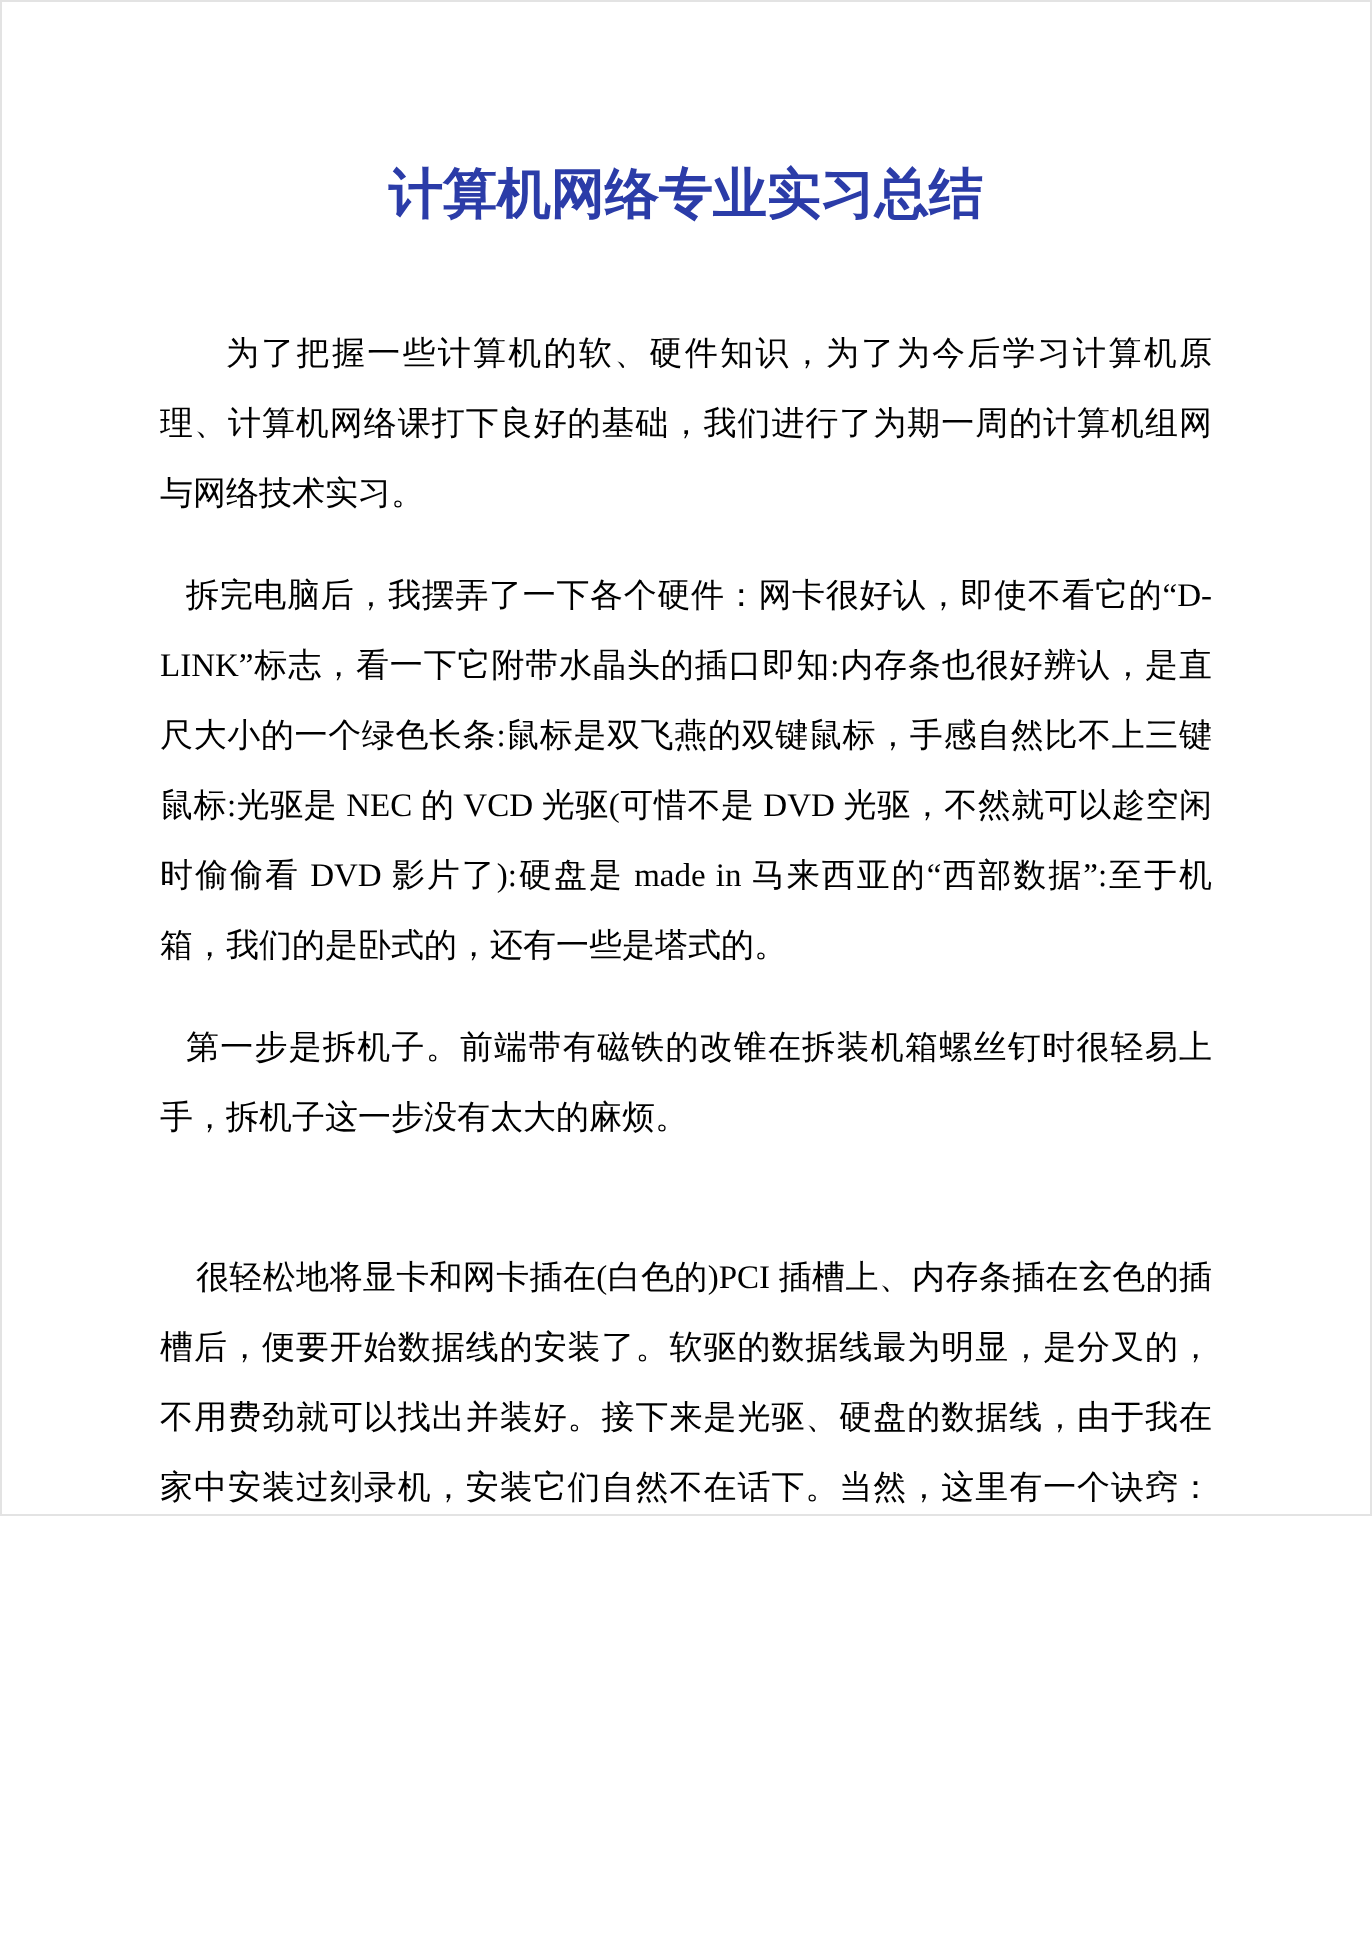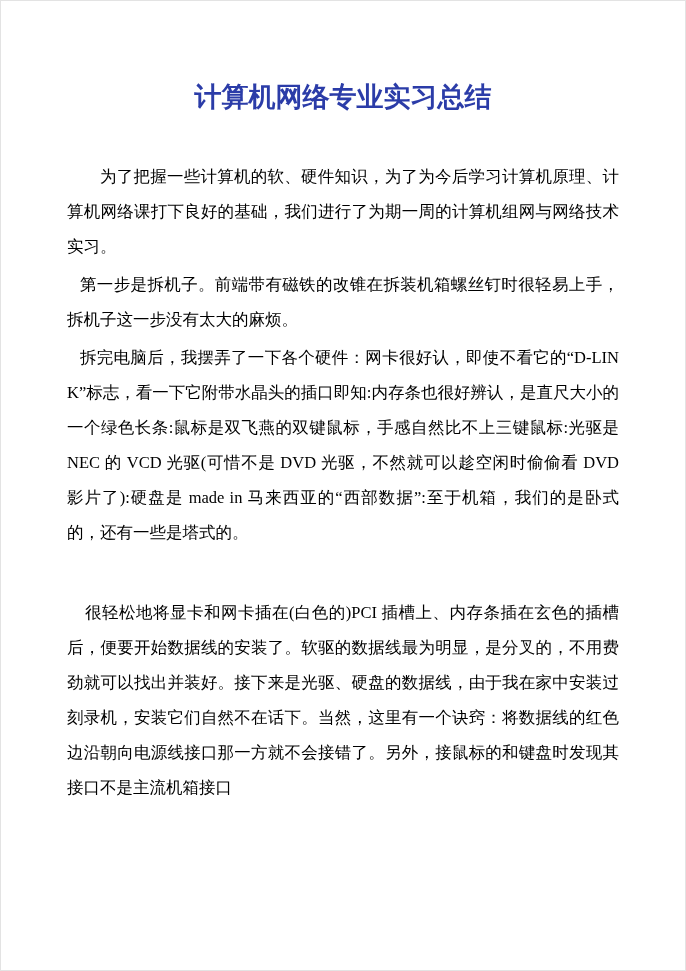--- a/index.html
+++ b/index.html
@@ -4,54 +4,54 @@
 <style>
   html, body {
     margin: 0;
     padding: 0;
     background: #ffffff;
   }
   .page {
     position: relative;
     box-sizing: border-box;
     width: 686px;
-    height: 971px;
+    height: 758px;
     margin: 0;
     background: #ffffff;
     border: 1px solid #e3e3e3;
     padding: 0 63px;
     overflow: hidden;
     font-family: "Liberation Serif", "DejaVu Serif", serif;
     color: #000000;
   }
   .doc-title {
     margin: 80px 0 46px 0;
     text-align: center;
     font-size: 27px;
     line-height: 32px;
     font-weight: bold;
     font-family: "Liberation Serif", "DejaVu Serif", serif;
   }
   .doc-body p {
-    margin: 3px;
+    margin: 16px;
     font-size: 16.5px;
     line-height: 35px;
     text-align: justify;
     word-break: break-all;
   }
   .doc-body p.indent-2 { text-indent: 33px; }
   .doc-body p.indent-1 { text-indent: 13px; }
   .doc-body p.indent-15 { text-indent: 18px; }
   .doc-body p.gap-before { margin-top: 45px; }
 </style>
 </head>
 <body>
 
 <div class="page">
   <h1 class="doc-title" style="color: rgb(43, 60, 168);">计算机网络专业实习总结</h1>
 
   <div class="doc-body">
     <p class="indent-2">为了把握一些计算机的软、硬件知识，为了为今后学习计算机原理、计算机网络课打下良好的基础，我们进行了为期一周的计算机组网与网络技术实习。</p>
+    <p class="indent-1">拆完电脑后，我摆弄了一下各个硬件：网卡很好认，即使不看它的“D-LINK”标志，看一下它附带水晶头的插口即知:内存条也很好辨认，是直尺大小的一个绿色长条:鼠标是双飞燕的双键鼠标，手感自然比不上三键鼠标:光驱是 NEC 的 VCD 光驱(可惜不是 DVD 光驱，不然就可以趁空闲时偷偷看 DVD 影片了):硬盘是 made in 马来西亚的“西部数据”:至于机箱，我们的是卧式的，还有一些是塔式的。</p>
     <p class="indent-1">第一步是拆机子。前端带有磁铁的改锥在拆装机箱螺丝钉时很轻易上手，拆机子这一步没有太大的麻烦。</p>
-    <p class="indent-1">拆完电脑后，我摆弄了一下各个硬件：网卡很好认，即使不看它的“D-LINK”标志，看一下它附带水晶头的插口即知:内存条也很好辨认，是直尺大小的一个绿色长条:鼠标是双飞燕的双键鼠标，手感自然比不上三键鼠标:光驱是 NEC 的 VCD 光驱(可惜不是 DVD 光驱，不然就可以趁空闲时偷偷看 DVD 影片了):硬盘是 made in 马来西亚的“西部数据”:至于机箱，我们的是卧式的，还有一些是塔式的。</p>
     <p class="indent-15 gap-before">很轻松地将显卡和网卡插在(白色的)PCI 插槽上、内存条插在玄色的插槽后，便要开始数据线的安装了。软驱的数据线最为明显，是分叉的，不用费劲就可以找出并装好。接下来是光驱、硬盘的数据线，由于我在家中安装过刻录机，安装它们自然不在话下。当然，这里有一个诀窍：将数据线的红色边沿朝向电源线接口那一方就不会接错了。另外，接鼠标的和键盘时发现其接口不是主流机箱接口</p>
   </div>
 </div>
 
 </body></html>

